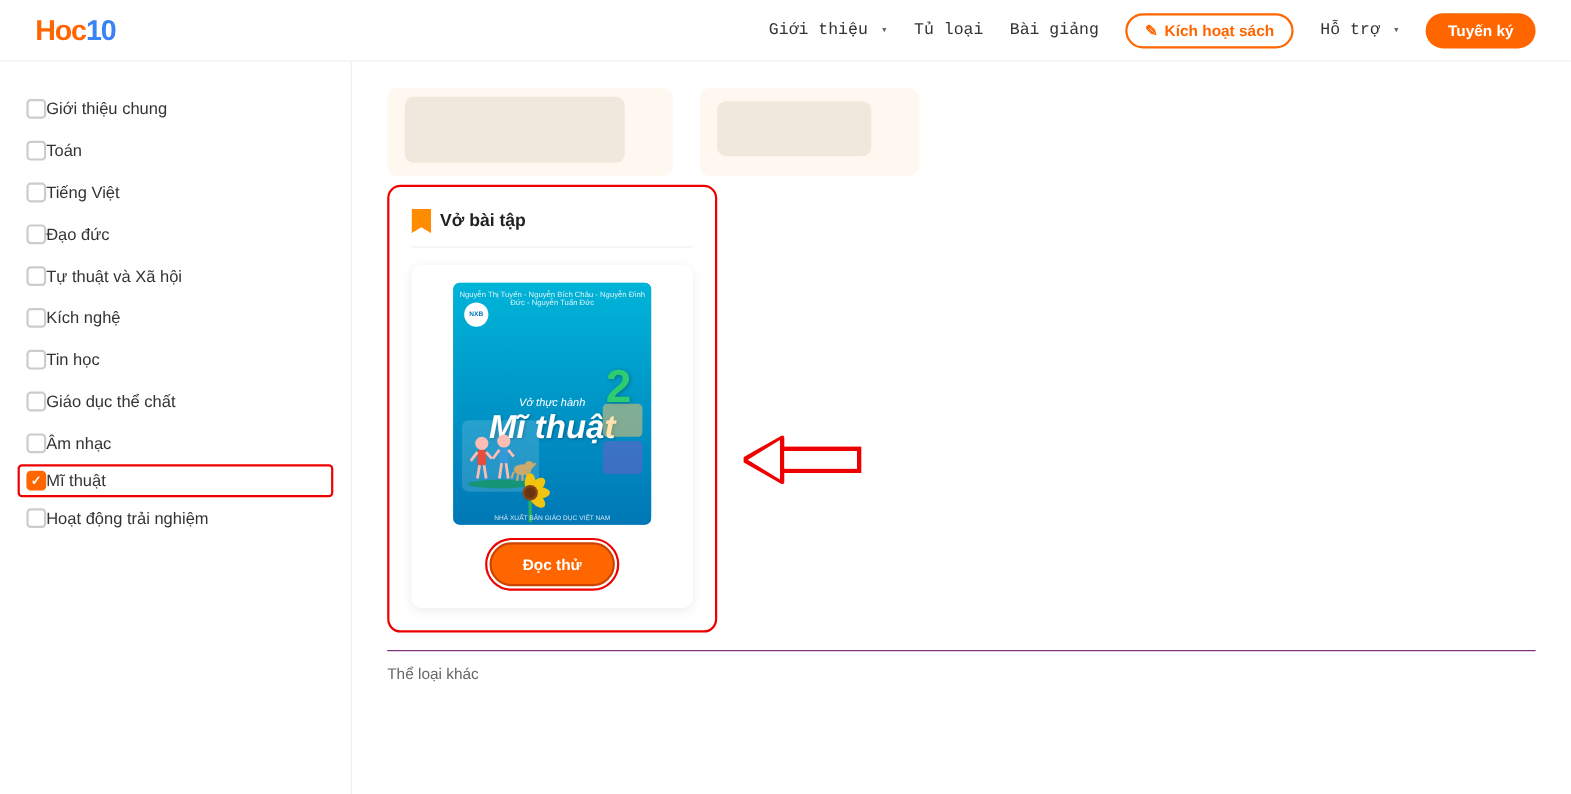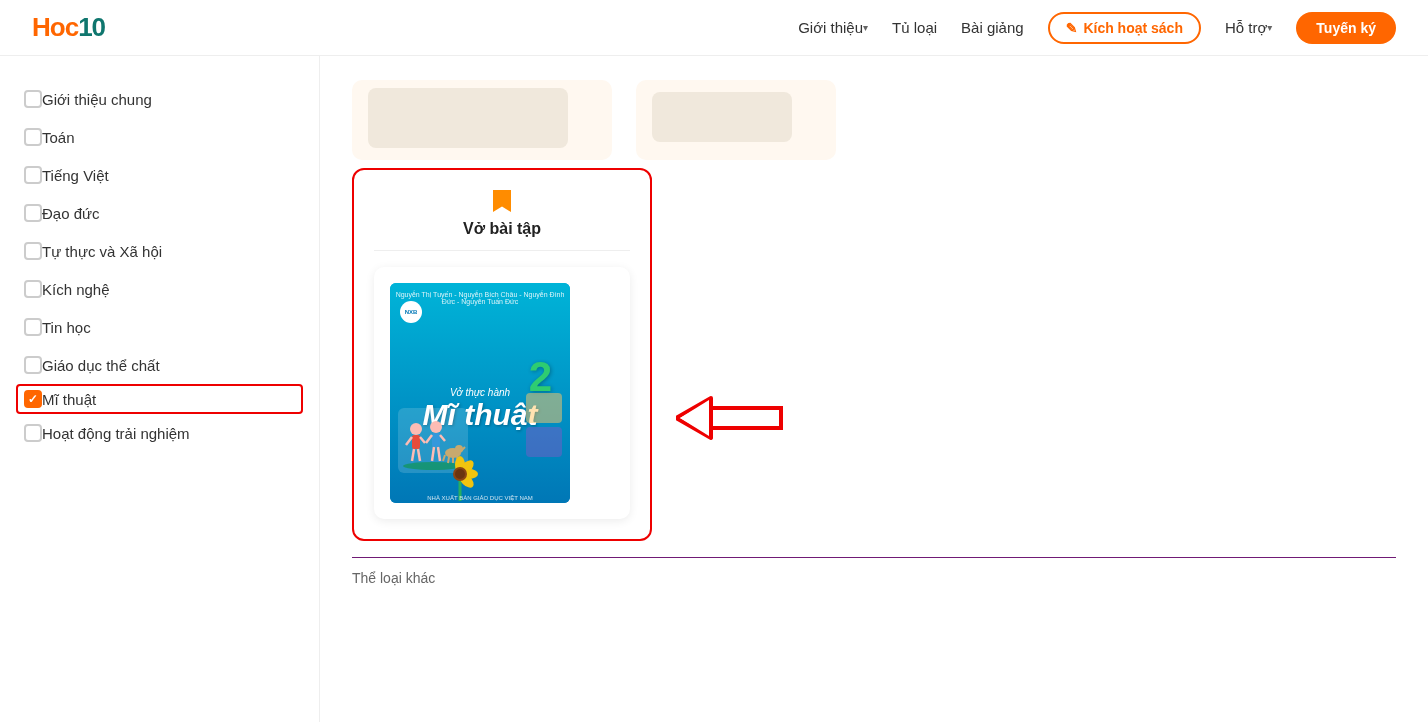--- a/index.html
+++ b/index.html
@@ -31,21 +31,22 @@
       display: flex;
       align-items: center;
       gap: 24px;
     }
     .nav-item {
       font-size: 15px;
       color: #333;
       cursor: pointer;
       display: flex;
       align-items: center;
-      gap: 0;
+      gap: 12px;
+      font-family: Liberation Mono, monospace;
     }
     .nav-item .chevron { font-size: 10px; color: #666; }
     .btn-kich-hoat {
       border: 2px solid #ff6600;
       color: #ff6600;
       background: #fff;
       border-radius: 20px;
       padding: 6px 16px;
       font-size: 14px;
       cursor: pointer;
@@ -132,21 +133,20 @@
       position: relative;
     }
 
     .section-label {
       display: flex;
       align-items: center;
       gap: 8px;
       margin-bottom: 16px;
       padding-bottom: 12px;
       border-bottom: 1px solid #eee;
-      flex-direction: column;
     }
     .bookmark-shape {
       width: 18px;
       height: 22px;
       background: #ff8c00;
       clip-path: polygon(0 0, 100% 0, 100% 100%, 50% 75%, 0 100%);
       flex-shrink: 0;
     }
     .section-title {
       font-size: 16px;
@@ -154,20 +154,21 @@
       color: #222;
     }
 
     
     .book-card {
       background: #fff;
       border-radius: 10px;
       box-shadow: 0 2px 10px rgba(0,0,0,0.08);
       padding: 16px;
       display: flex;
+      flex-direction: column;
       align-items: center;
       gap: 12px;
     }
 
     .book-cover {
       width: 180px;
       height: 220px;
       border-radius: 6px;
       overflow: hidden;
       background: linear-gradient(135deg, #00aadd, #0077bb);
@@ -231,21 +232,21 @@
       border-top: 1px solid #701a75;
       font-size: 14px;
       color: #666;
     }
   </style>
 </head>
 <body>
 
 <header class="header">
   <div class="logo">
-    <span>Hoc</span><span style="color:#0f766e;">10</span>
+    <span>Hoc</span><span style="color:#3b82f6;">10</span>
   </div>
   <nav class="nav">
     <div class="nav-item">
       <span>Giới thiệu</span>
       <span class="chevron">▾</span>
     </div>
     <div class="nav-item">
       <span>Tủ loại</span>
     </div>
     <div class="nav-item">
@@ -283,38 +284,42 @@
     </div>
 
 
     <div class="sidebar-item">
       <div class="checkbox"></div>
       <span>Đạo đức</span>
     </div>
 
     <div class="sidebar-item">
       <div class="checkbox"></div>
-      <span>Tự thực và Xã hội</span>
+      <span>Tự thuật và Xã hội</span>
     </div>
 
     <div class="sidebar-item">
       <div class="checkbox"></div>
       <span>Kích nghệ</span>
     </div>
 
     <div class="sidebar-item">
       <div class="checkbox"></div>
       <span>Tin học</span>
     </div>
 
     <div class="sidebar-item">
       <div class="checkbox"></div>
       <span>Giáo dục thể chất</span>
     </div>
 
+    <div class="sidebar-item">
+      <div class="checkbox"></div>
+      <span>Âm nhạc</span>
+    </div>
 
     <div class="sidebar-item mi-thuat-item">
       <div class="checkbox checked"></div>
       <span>Mĩ thuật</span>
     </div>
 
     <div class="sidebar-item">
       <div class="checkbox"></div>
       <span>Hoạt động trải nghiệm</span>
     </div>
@@ -406,20 +411,23 @@
 
                   <circle cx="20" cy="23" r="7" fill="#8B4513"></circle>
                   <circle cx="20" cy="23" r="5" fill="#6B3410"></circle>
                 </svg>
               </div>
 
               <div style="position:absolute;bottom:2px;right:0;left:0;text-align:center;font-size:6px;color:rgba(255,255,255,0.8);">NHÀ XUẤT BẢN GIÁO DỤC VIỆT NAM</div>
             </div>
           </div>
 
+          <div style="border:2px solid #e00;border-radius:24px;padding:2px;">
+            <button class="btn-doc-thu">Đọc thử</button>
+          </div>
         </div>
       </div>
 
       <div style="display:flex;align-items:center;margin-left:24px;margin-top:220px;">
         <svg width="110" height="60" viewBox="0 0 110 60">
 
           <rect x="35" y="20" width="70" height="20" fill="white" stroke="#e00" stroke-width="4"></rect>
           <polygon points="35,10 0,30 35,50" fill="white" stroke="#e00" stroke-width="4" stroke-linejoin="round"></polygon>
 
           <rect x="37" y="22" width="66" height="16" fill="white"></rect>

